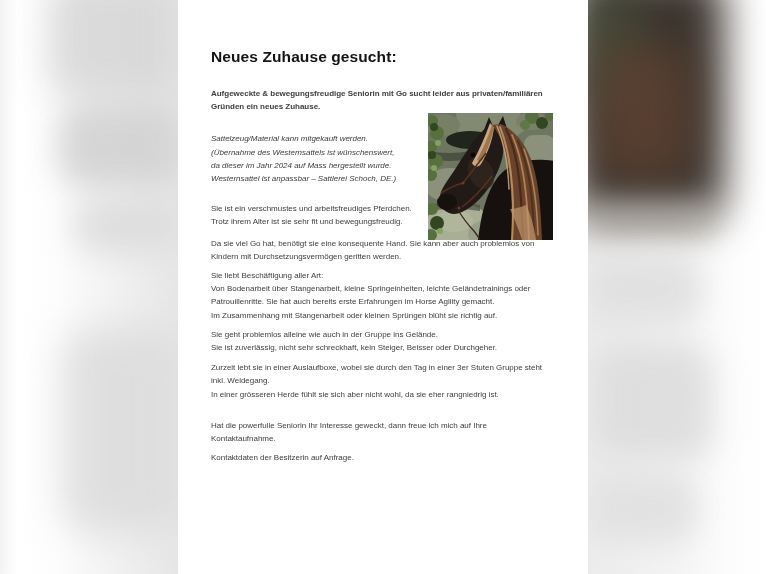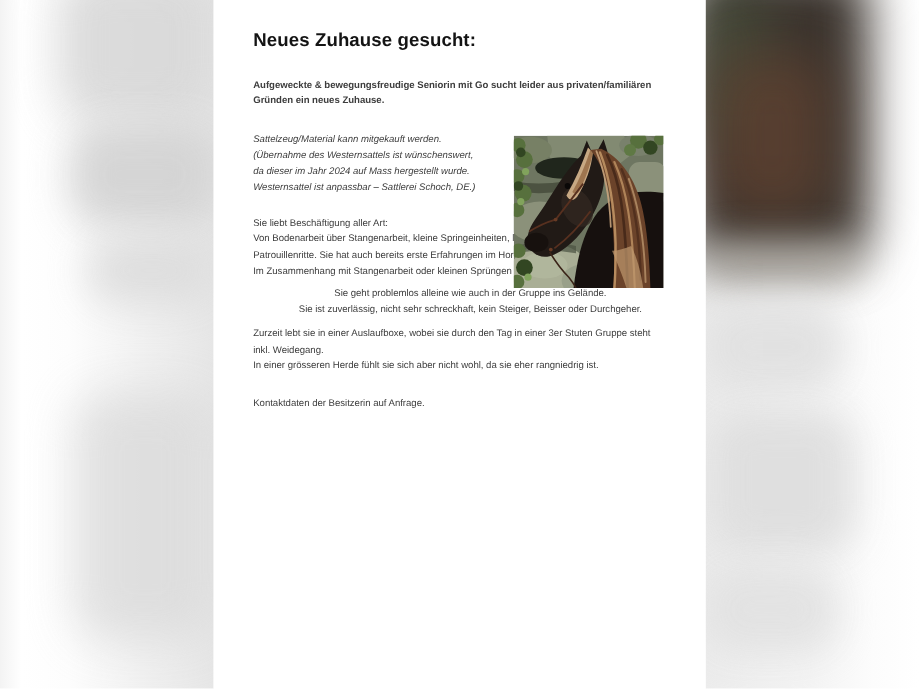--- a/index.html
+++ b/index.html
@@ -21,30 +21,30 @@
   .br-dark2{left:8px;top:45px;width:95px;height:135px;background:#5c4030;filter:blur(22px);opacity:.85;}
   .br-dark3{left:-8px;top:-12px;width:62px;height:130px;background:#47503c;filter:blur(20px);opacity:.7;}
   .br-sh{left:-2px;top:202px;width:132px;height:32px;background:#b5b1a9;filter:blur(16px);opacity:.8;}
   .br-t1{left:-2px;top:253px;width:116px;height:72px;background:#e0e0e0;filter:blur(15px);opacity:.9;}
   .br-t2{left:3px;top:343px;width:122px;height:118px;background:#dddddd;filter:blur(16px);opacity:.9;}
   .br-t3{left:-2px;top:472px;width:112px;height:72px;background:#e1e1e1;filter:blur(15px);opacity:.9;}
 
   
   .doc{position:absolute;left:178px;top:0;width:410px;height:574px;
        background:var(--page-bg,#ffffff);box-sizing:border-box;
-       padding:24px 20px 0 33px;}
+       padding:47px 20px 0 33px;}
   .doc h1{margin:0 0 21px 0;font-size:15.5px;line-height:19px;font-weight:700;
           color:var(--title,#141414);letter-spacing:.1px;}
   .para{margin:0 0 6px 0;font-size:8px;line-height:13.2px;color:var(--text,#3d3d3d);
         white-space:pre-line;width:362px;letter-spacing:-.02px;}
   .para.intro{margin-bottom:19px;font-weight:bold;}
   .para.facts{margin-bottom:0;}
   .para.tack{margin-bottom:17px;font-style:italic;}
   .para.mb8{margin-bottom:8px;}
-  .para.mb7{margin-bottom:7px;text-align:center;}
+  .para.mb7{margin-bottom:7px;}
   .para.mb5{margin-bottom:18px;}
 
   
   .photo{position:absolute;left:250px;top:113px;width:125px;height:127px;overflow:hidden;}
   .photo svg{display:block;filter:blur(.3px) saturate(.92);}
 </style>
 </head>
 <body>
 
 <div class="canvas">
@@ -139,24 +139,30 @@
             <path d="M35,70 Q46,56 58,40"></path>
             <path d="M34,94 Q50,82 64,63"></path>
             <path d="M30,97 Q38,110 46,118 Q50,123 52,127" stroke="#3c2417" stroke-width="1.3"></path>
             <circle cx="35" cy="70" r="1.6" fill="#6b3a22" stroke="none"></circle>
             <circle cx="31" cy="95" r="1.6" fill="#6b3a22" stroke="none"></circle>
           </g>
         </g>
       </svg>
     </div>
 
+    <p class="para mb8">Sie ist ein verschmustes und arbeitsfreudiges Pferdchen.
+Trotz ihrem Alter ist sie sehr fit und bewegungsfreudig.</p>
+    <p class="para">Da sie viel Go hat, benötigt sie eine konsequente Hand. Sie kann aber auch problemlos von
+Kindern mit Durchsetzungsvermögen geritten werden.</p>
     <p class="para">Sie liebt Beschäftigung aller Art:
 Von Bodenarbeit über Stangenarbeit, kleine Springeinheiten, leichte Geländetrainings oder
 Patrouillenritte. Sie hat auch bereits erste Erfahrungen im Horse Agility gemacht.
 Im Zusammenhang mit Stangenarbeit oder kleinen Sprüngen blüht sie richtig auf.</p>
     <p class="para mb7">Sie geht problemlos alleine wie auch in der Gruppe ins Gelände.
 Sie ist zuverlässig, nicht sehr schreckhaft, kein Steiger, Beisser oder Durchgeher.</p>
     <p class="para mb5">Zurzeit lebt sie in einer Auslaufboxe, wobei sie durch den Tag in einer 3er Stuten Gruppe steht
 inkl. Weidegang.
 In einer grösseren Herde fühlt sie sich aber nicht wohl, da sie eher rangniedrig ist.</p>
+    <p class="para">Hat die powerfulle Seniorin Ihr Interesse geweckt, dann freue ich mich auf Ihre
+Kontaktaufnahme.</p>
     <p class="para">Kontaktdaten der Besitzerin auf Anfrage.</p>
   </div>
 </div>
 
 </body></html>

